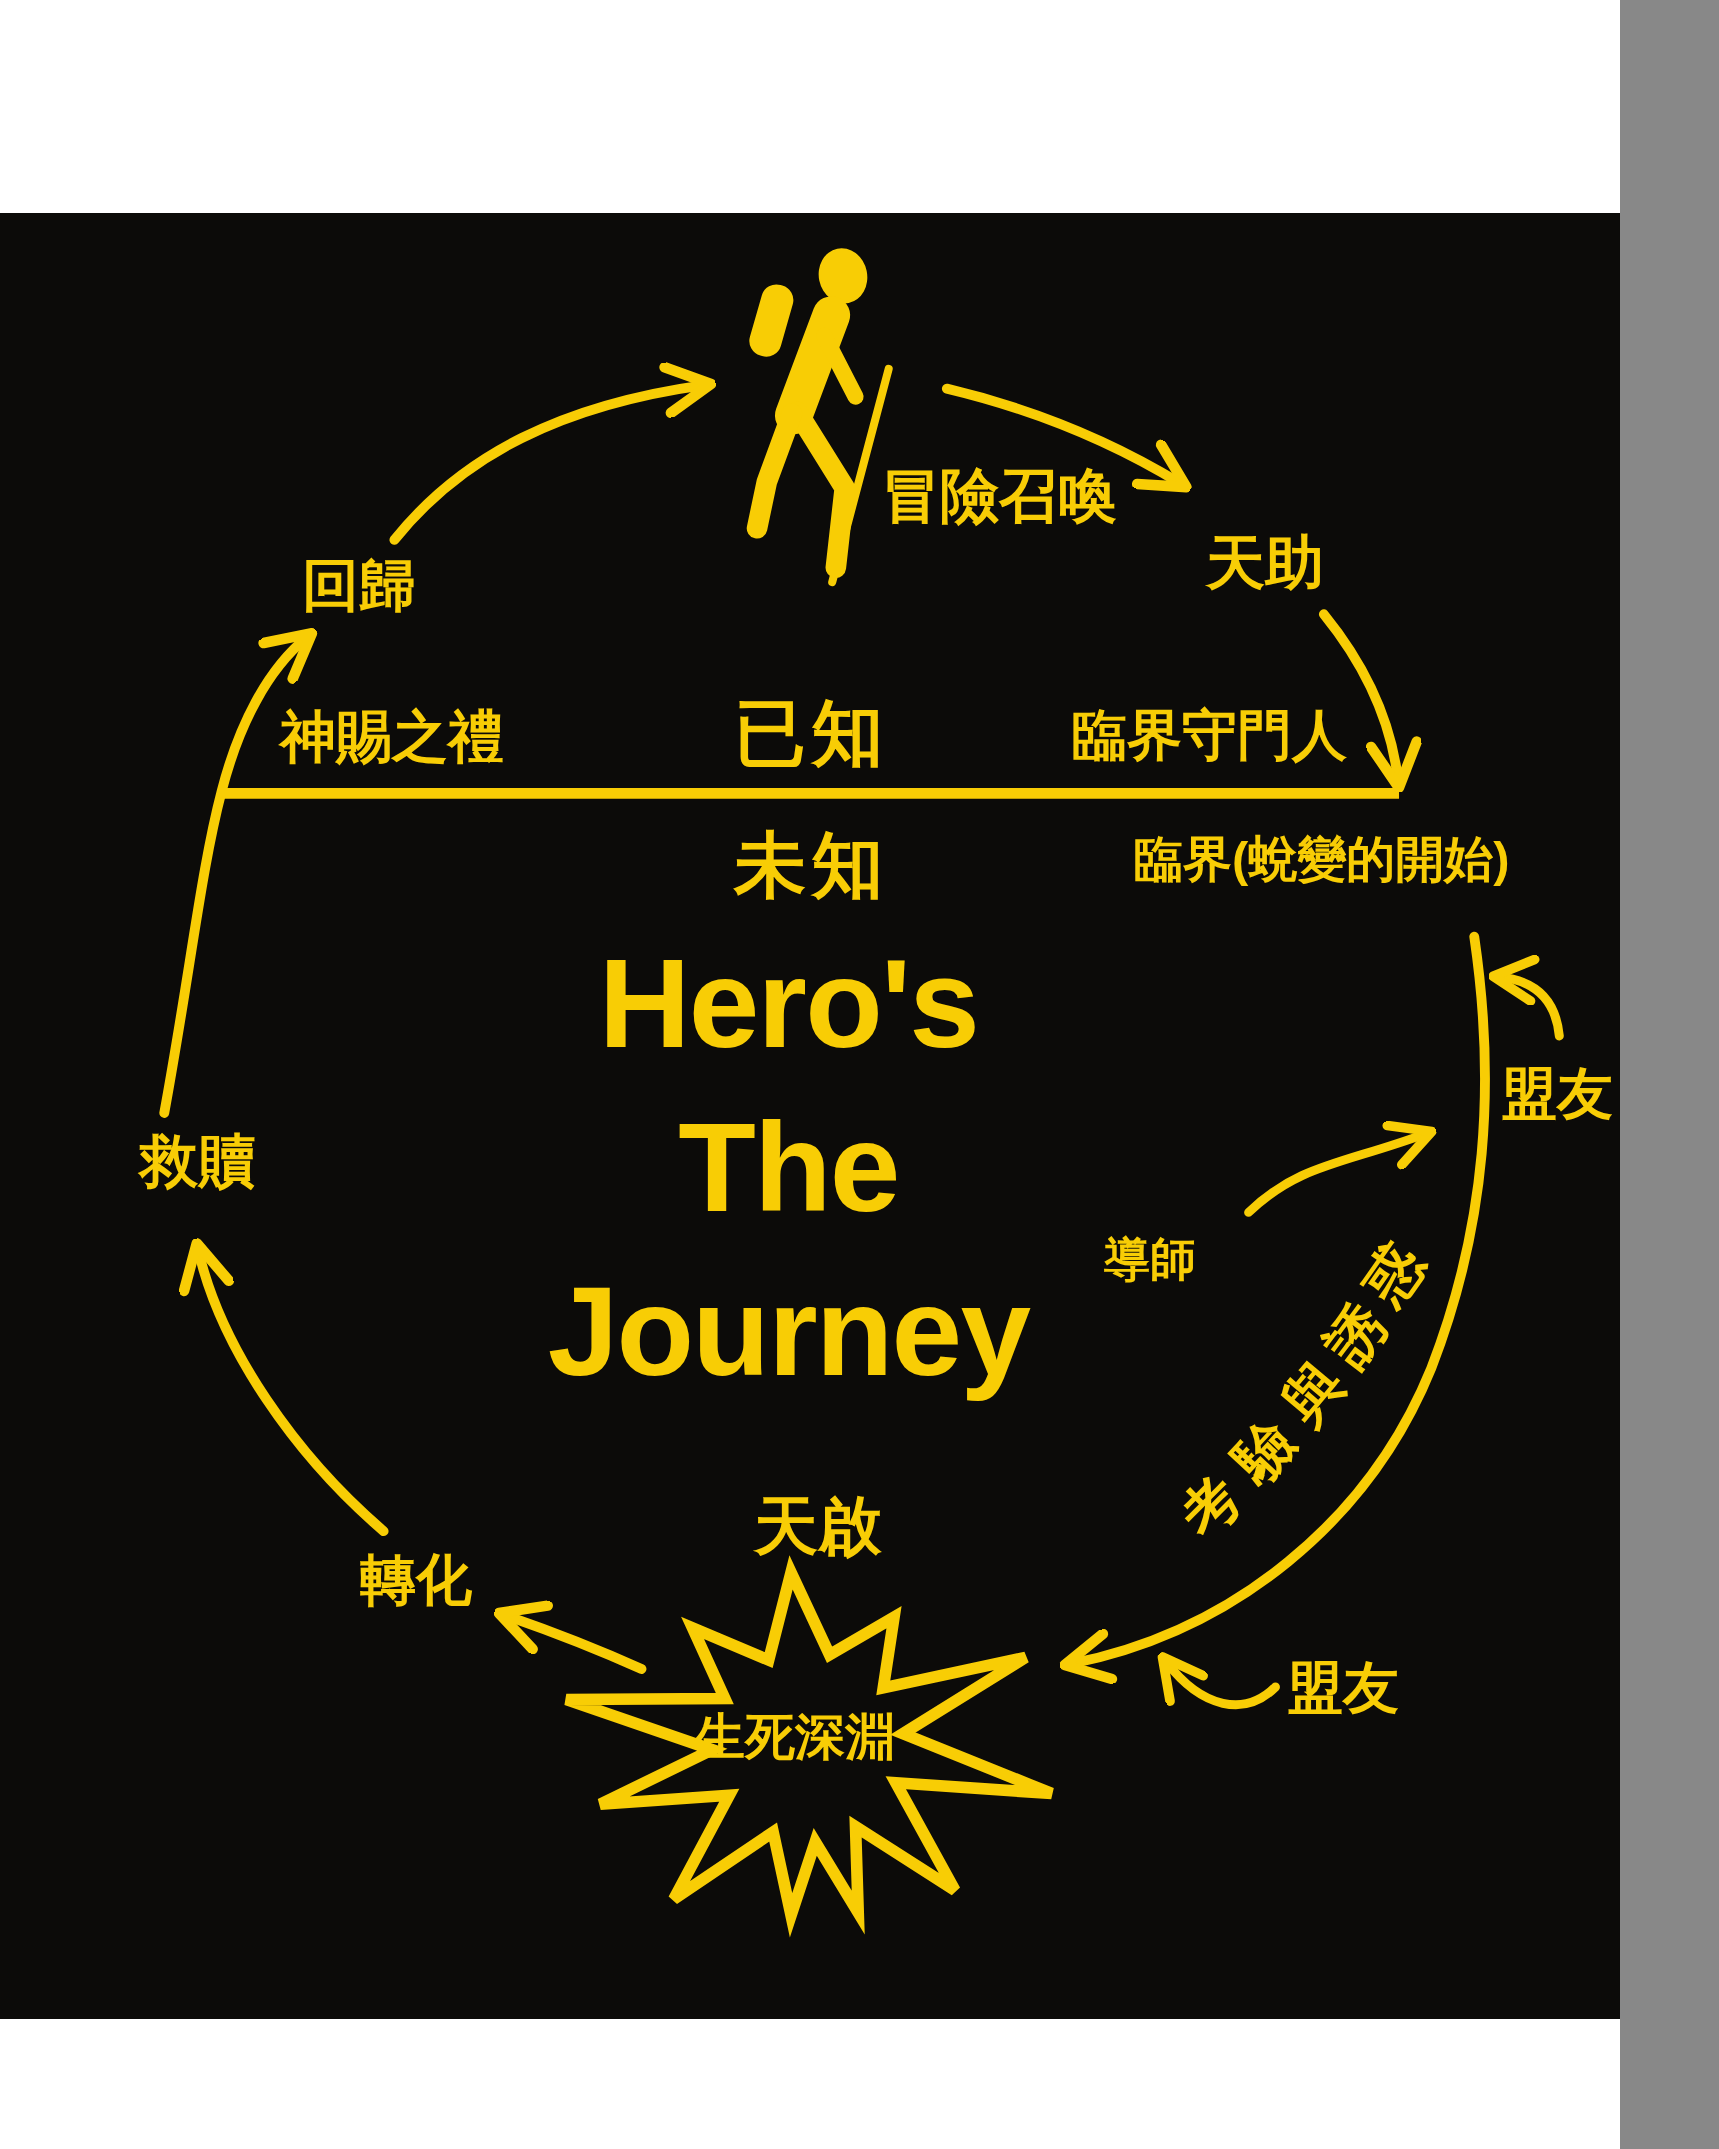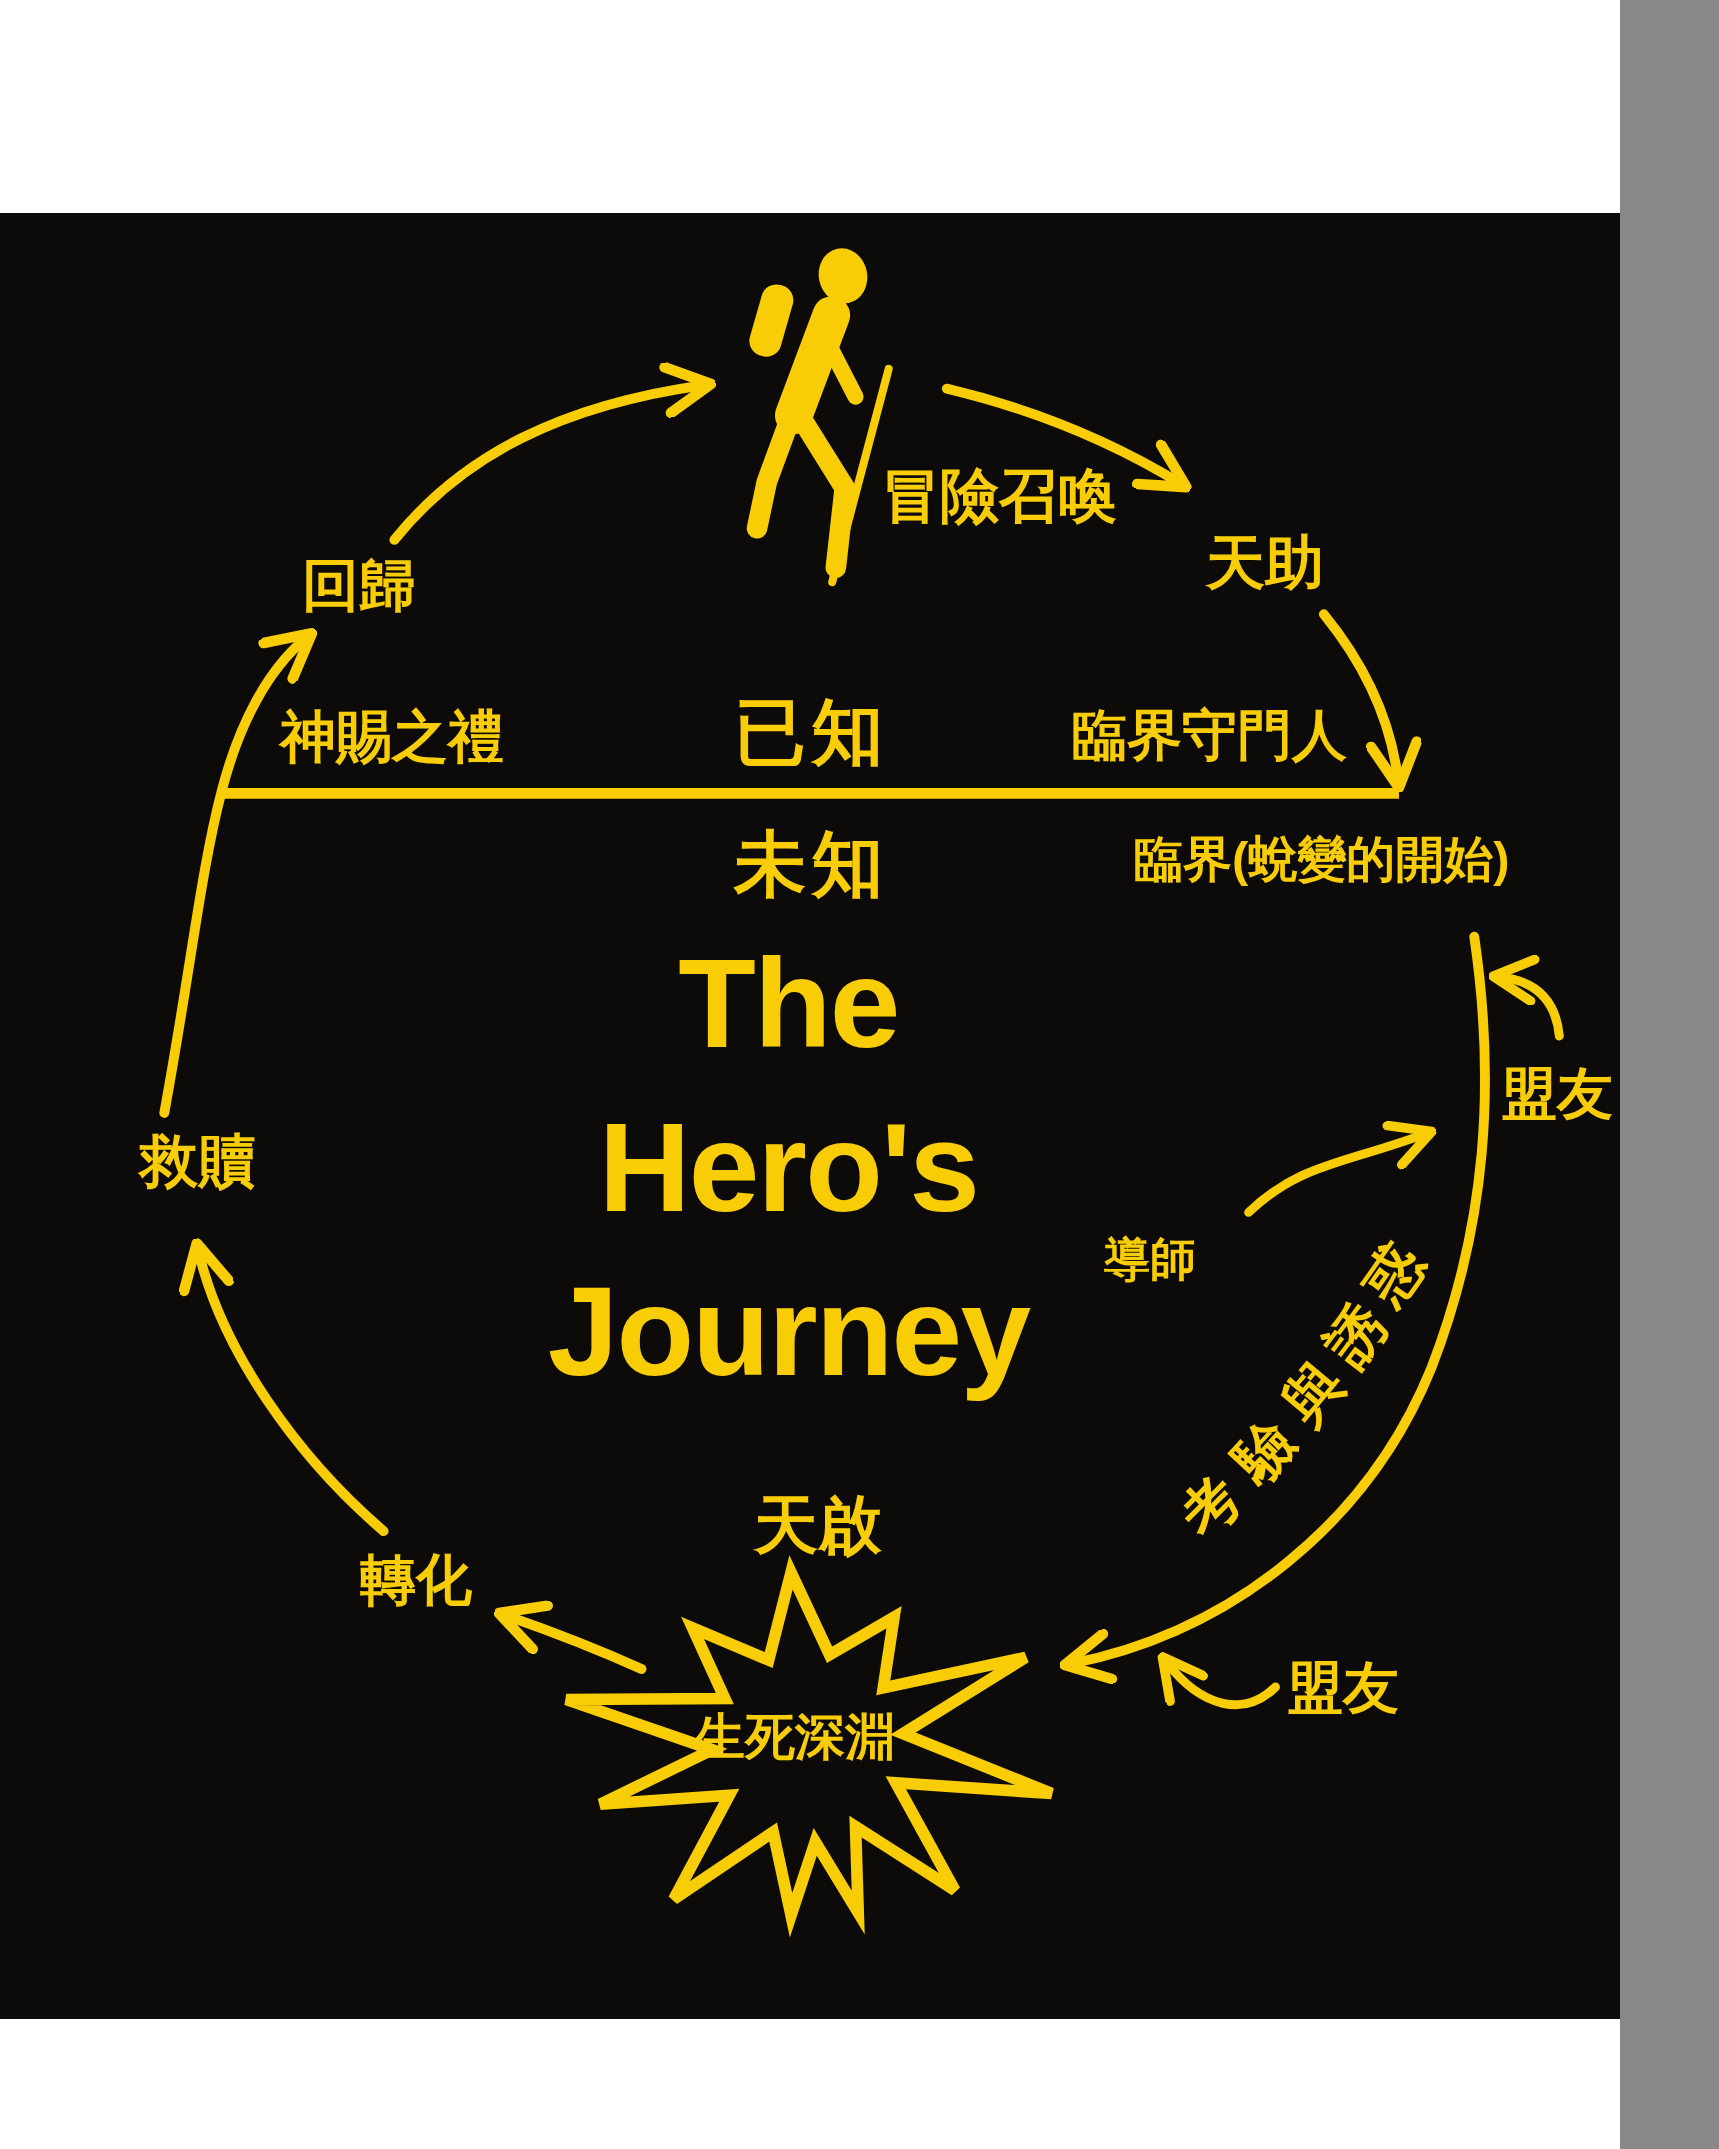--- a/index.html
+++ b/index.html
@@ -26,21 +26,21 @@
   }
   .label{
     position:absolute;
     color:var(--ink);
     font-weight:700;
     white-space:nowrap;
     line-height:1;
     font-family:"Liberation Sans",sans-serif;
   }
   .serif{
-    font-family:Liberation Serif, serif;
+    font-family:Liberation Sans, sans-serif;
     font-weight:600;
   }
   .title{
     position:absolute;
     left:336px;top:921px;width:905px;
     text-align:center;
     color:var(--ink);
     font-size:127px;
     font-weight:700;
     line-height:164px;
@@ -112,19 +112,19 @@
   <div class="label" style="left:280px;top:709px;font-size:56px;">神賜之禮</div>
   <div class="label" style="left:302px;top:557px;font-size:57px;">回歸</div>
 
   <div class="rotchar" style="left:1179px;top:1475px;transform:rotate(-45deg);">考</div>
   <div class="rotchar" style="left:1233px;top:1420px;transform:rotate(-47deg);">驗</div>
   <div class="rotchar" style="left:1282px;top:1362px;transform:rotate(-50deg);">與</div>
   <div class="rotchar" style="left:1325px;top:1303px;transform:rotate(-53deg);">誘</div>
   <div class="rotchar" style="left:1362px;top:1242px;transform:rotate(-55deg);">惑</div>
 
   <div class="title">
+    <div>Hero's</div>
     <div>The</div>
-    <div>Hero's</div>
     <div>Journey</div>
   </div>
 
 </div>
 
 
 </body></html>

